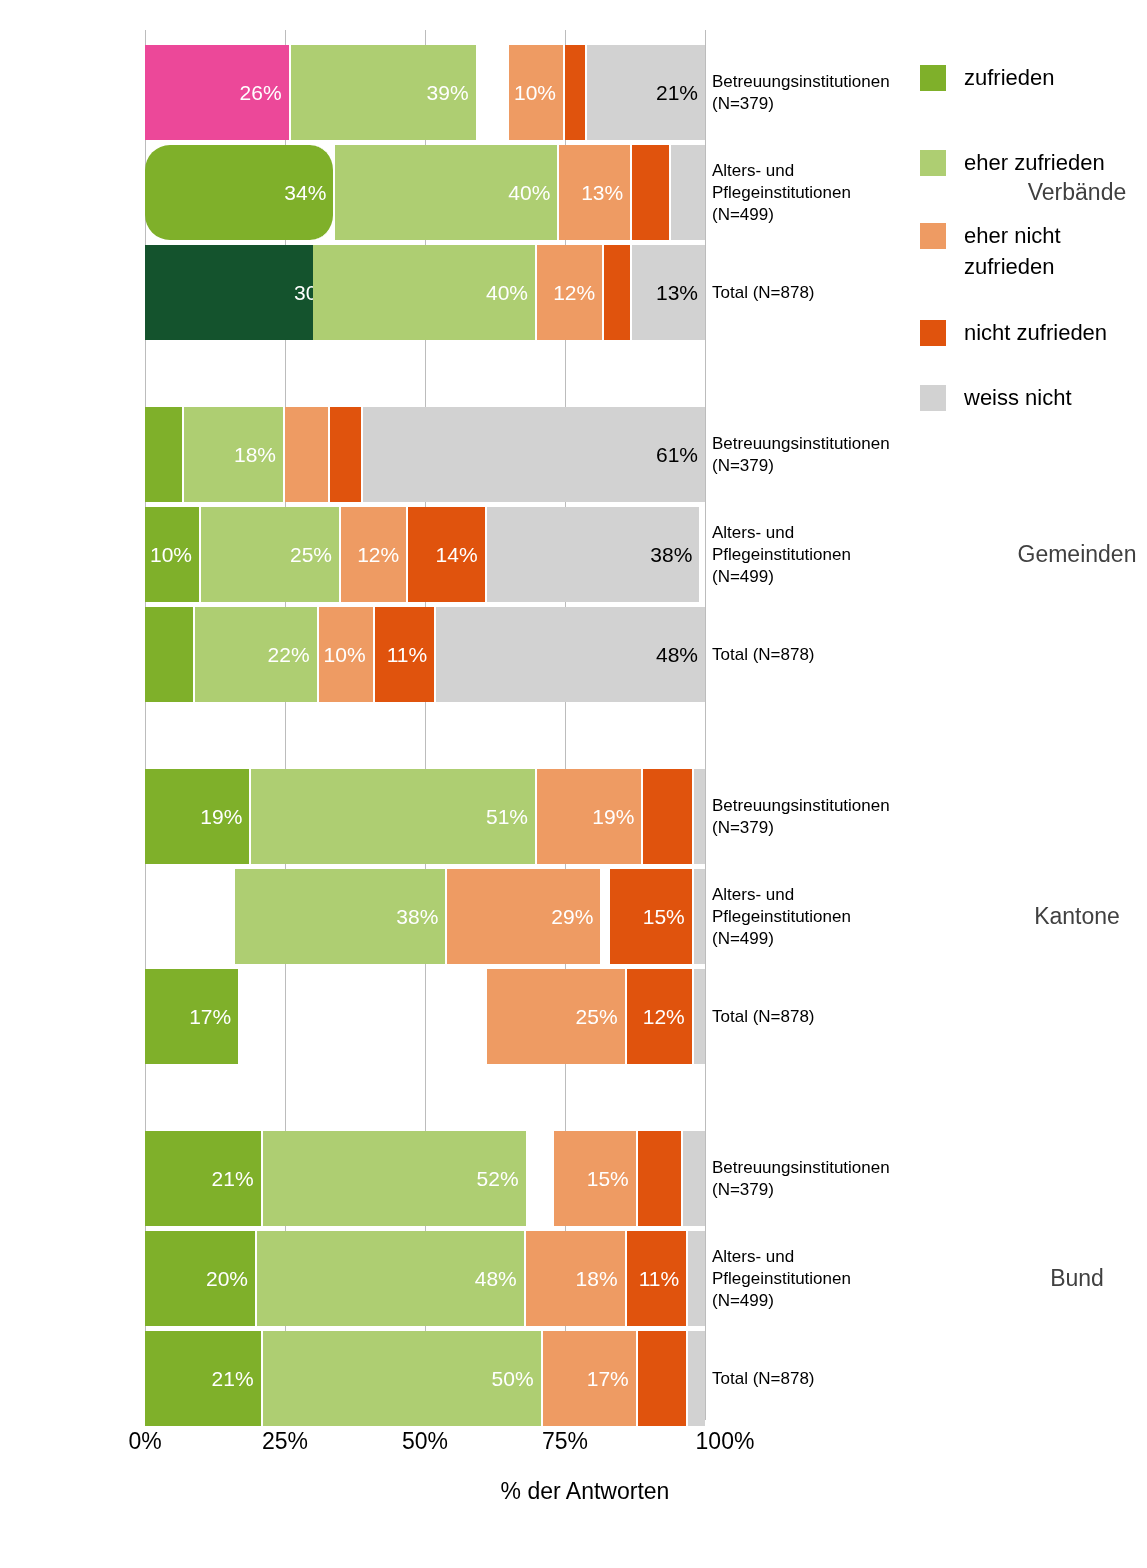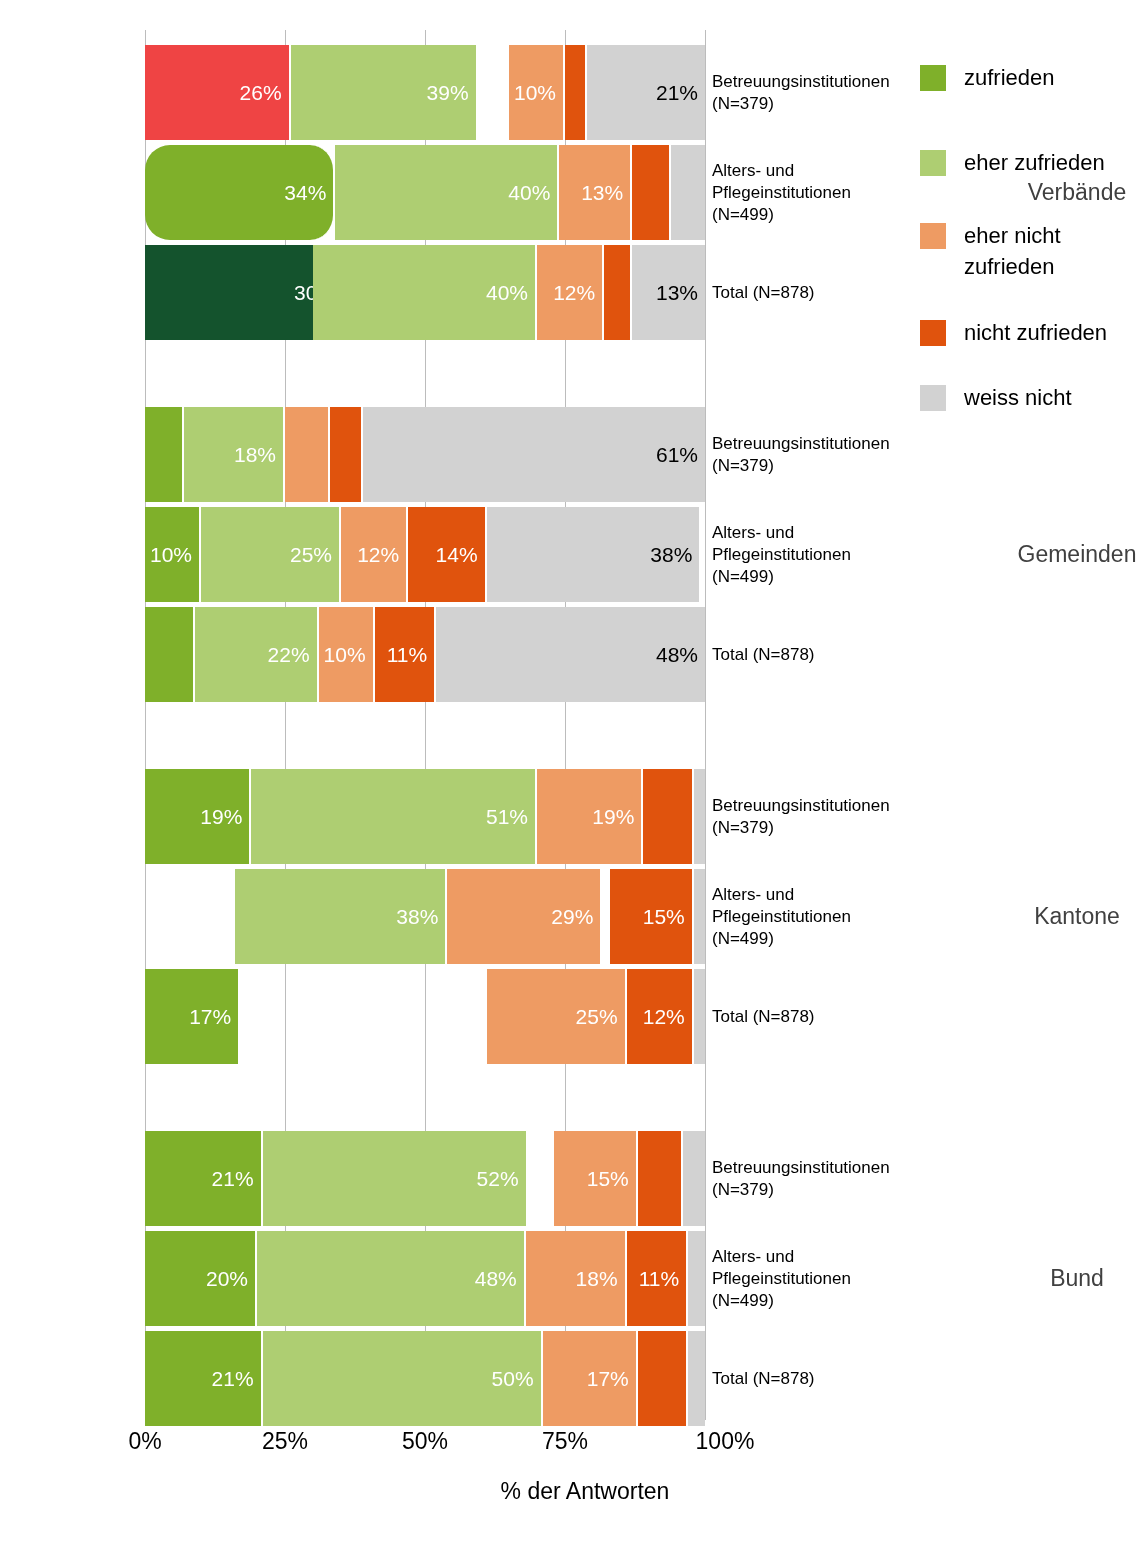--- a/index.html
+++ b/index.html
@@ -141,21 +141,21 @@
 
   <div class="plot-area" id="plot-area">
       <div class="gridline" style="left: 0px;"></div>
       <div class="gridline" style="left: 140px;"></div>
       <div class="gridline" style="left: 280px;"></div>
       <div class="gridline" style="left: 420px;"></div>
       <div class="gridline" style="left: 560px;"></div>
       <div class="row-label" style="top: 40.5px; white-space: pre-line;">Betreuungsinstitutionen
 (N=379)</div>
       <div class="bar-row" style="top: 15px;">
-        <div class="seg" style="left: 0px; width: 145.6px; background: #ef4444;">
+        <div class="seg" style="left: 0px; width: 145.6px; background: #ec4899;">
           <span class="seg-label">26%</span>
         </div>
         <div class="seg" style="left: 145.6px; width: 187px; background: rgb(174, 206, 114);">
           <span class="seg-label">39%</span>
         </div>
         <div class="seg" style="left: 364px; width: 56px; background: rgb(238, 155, 99);">
           <span class="seg-label">10%</span>
         </div>
         <div class="seg" style="left: 420px; width: 22.4px; background: rgb(224, 83, 13);"></div>
         <div class="seg last" style="left: 442.4px; width: 117.6px; background: rgb(210, 210, 210);">

